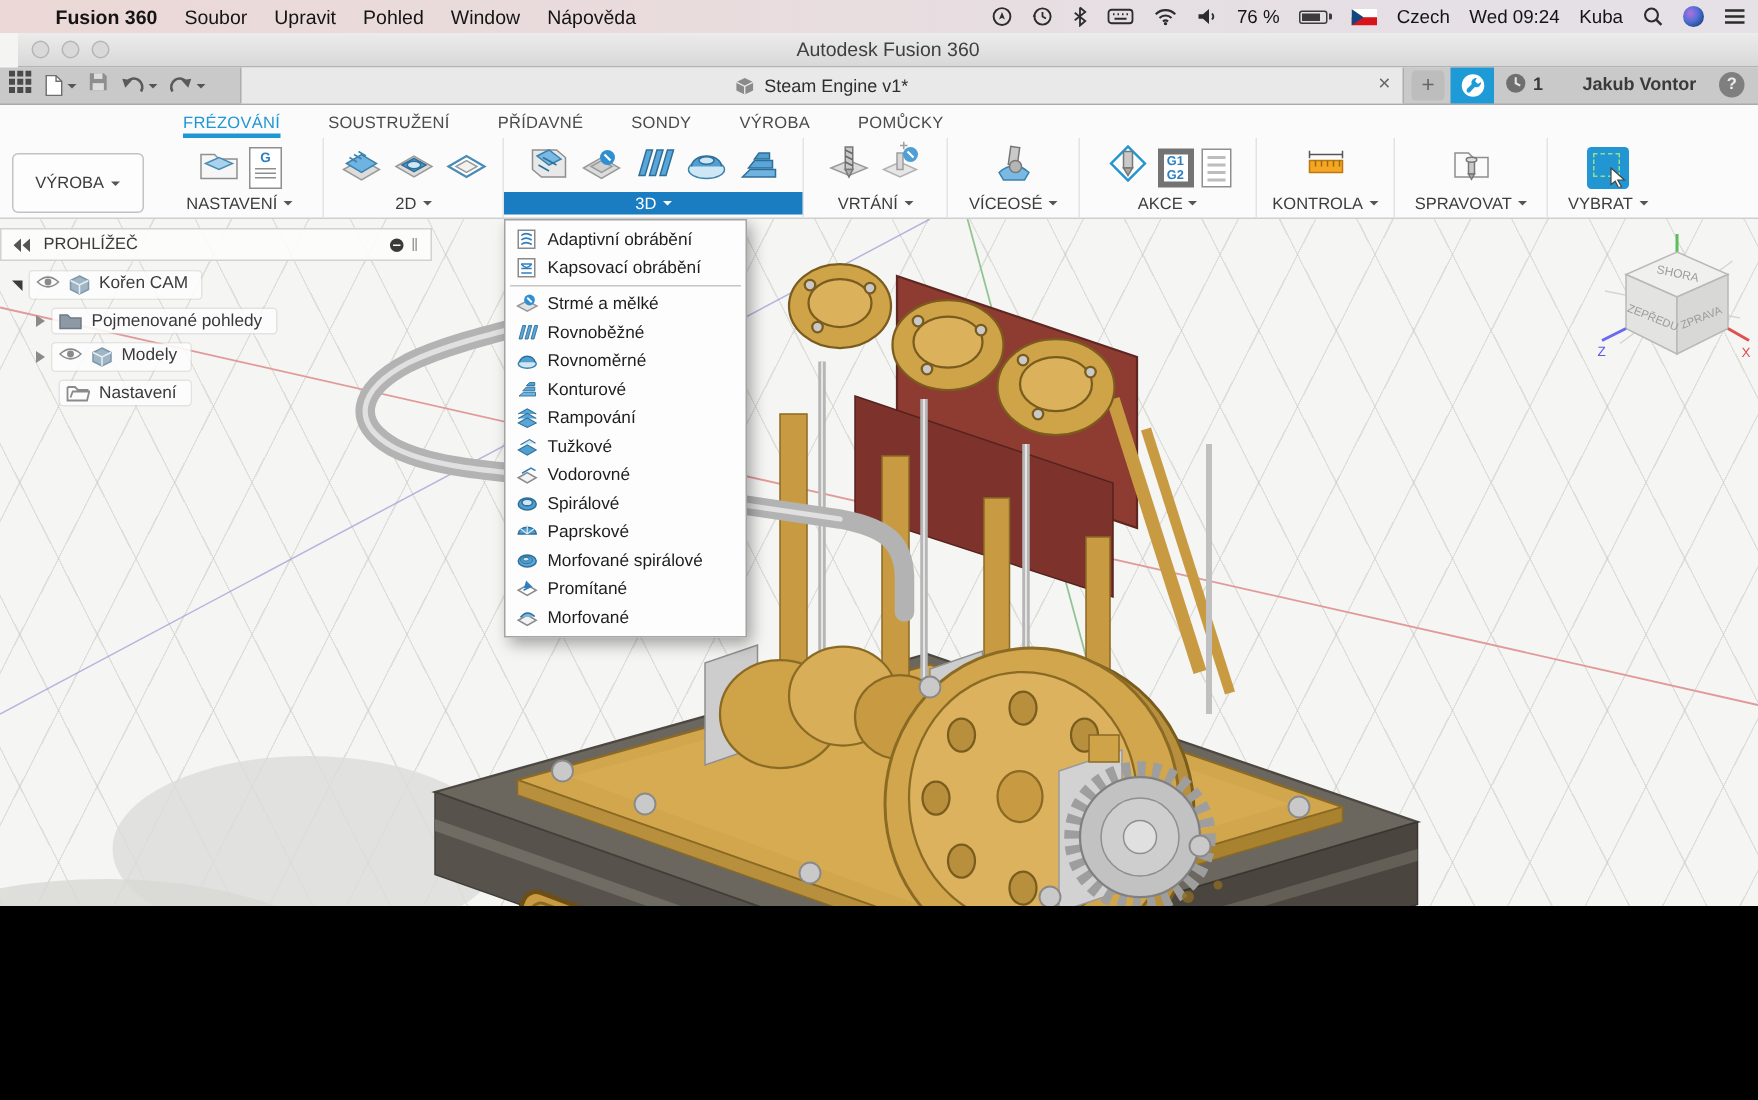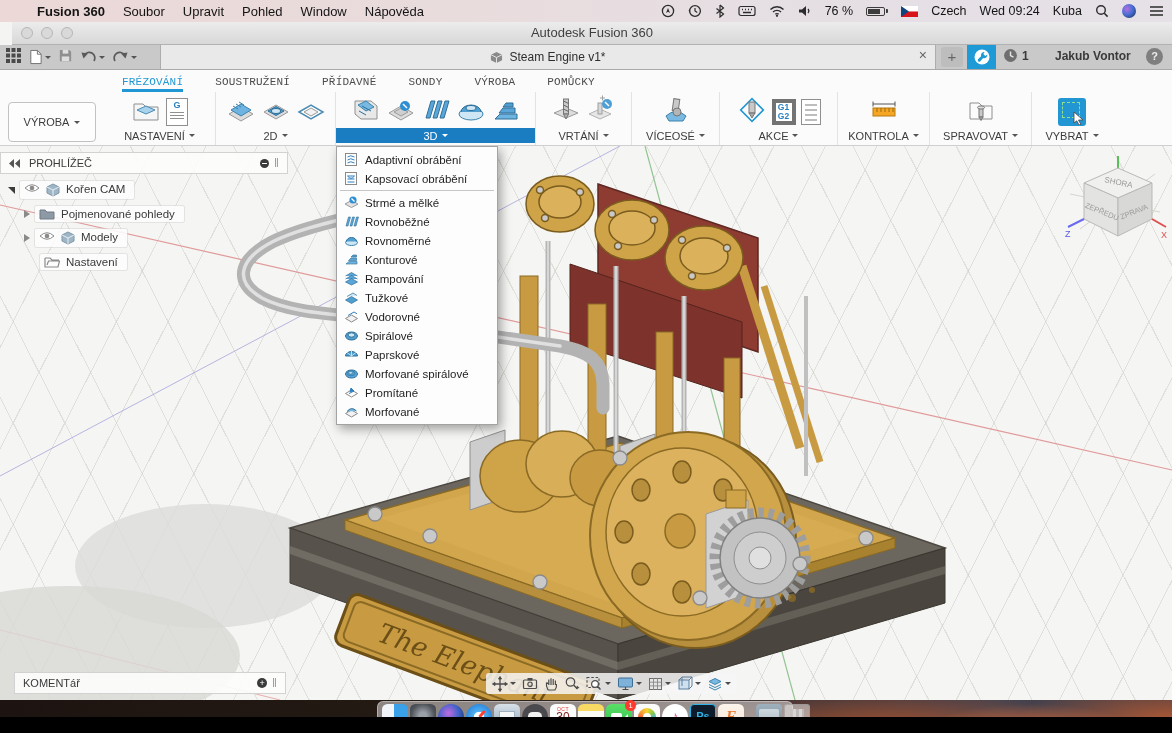--- a/index.html
+++ b/index.html
@@ -1,18 +1,18 @@
 <!DOCTYPE html>
 <html><head>
 <meta charset="utf-8">
 <style>
   * { margin:0; padding:0; box-sizing:border-box; }
   html,body { width:1172px; height:733px; }
   body { font-family:"Liberation Sans",sans-serif; background:#000; }
-  #screen { position:relative; width:1172px; height:717px; overflow:hidden; background:#f4f4f2; }
+  #screen { position:relative; width:1172px; height:604px; overflow:hidden; background:#f4f4f2; }
 
   
   .menubar { position:absolute; top:0; left:0; right:0; height:22px;
     background:linear-gradient(90deg,#eBd8d7 0%,#e9dcdd 40%,#e5dfe4 70%,#e6e1e7 100%);
     display:flex; align-items:center; padding:0 8px; font-size:13px; color:#141414; z-index:90; }
   .menubar .mitem { padding:0 9px; }
   .menubar .appname { font-weight:bold; padding:0 9px; }
   .apple { font-size:14px; padding:0 10px; }
   .mb-right { margin-left:auto; display:flex; align-items:center; gap:13px; font-size:12.5px; }
   .sico { display:inline-flex; align-items:center; }
@@ -44,21 +44,21 @@
   .job-btn { position:absolute; left:967px; top:0; width:29px; height:24px; background:#1e9ad6;
     display:flex; align-items:center; justify-content:center; }
   .ver-clock { position:absolute; left:1003px; top:3px; display:flex; align-items:center; gap:4px;
     font-size:12px; font-weight:bold; color:#3a3a3a; }
   .account { position:absolute; left:1055px; top:4px; font-size:12px; font-weight:bold; color:#3a3a3a; }
   .help-circ { position:absolute; left:1146px; top:3px; width:17px; height:17px; border-radius:50%;
     background:#7f7f7f; color:#ececec; font-size:11px; font-weight:bold; text-align:center; line-height:17px; }
 
   
   .ribbontabs { position:absolute; top:70px; left:0; right:0; height:22px; background:#fbfbfb;
-    display:flex; gap:32px; padding-left:122px; align-items:flex-end; font-size:11px; color:#4b4b4b; z-index:70;font-family:Liberation Mono, monospace; }
+    display:flex; gap:32px; padding-left:122px; align-items:flex-end; font-size:11px; color:#4b4b4b; z-index:70; }
   .rtab { padding-bottom:4px; letter-spacing:.2px; }
   .rtab.active { color:#1f97d4; border-bottom:3px solid #1f97d4; padding-bottom:1px; }
 
   
   .ribbonbar { position:absolute; top:92px; left:0; right:0; height:54px; background:#fbfbfb;
     border-bottom:1px solid #cfcfcf; display:flex; z-index:70; }
   .rgroup { display:flex; flex-direction:column; border-right:1px solid #e3e3e3; }
   .rgroup .icons { height:36px; display:flex; align-items:center; justify-content:center; gap:5px; padding-top:3px; }
   .rgroup .glabel { height:15px; display:flex; align-items:center; justify-content:center; gap:4px;
     font-size:11px; color:#3c3c3c; width:100%; }

